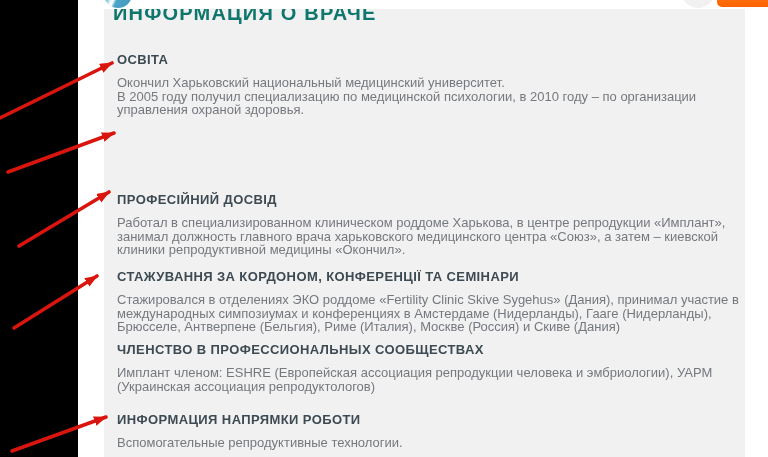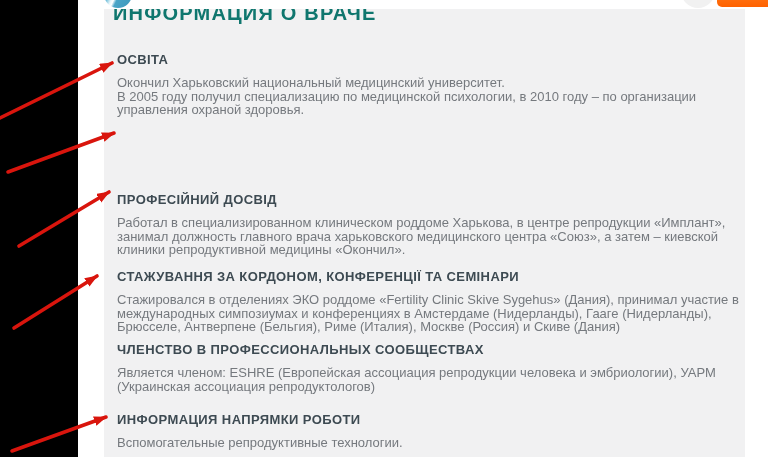--- a/index.html
+++ b/index.html
@@ -69,21 +69,21 @@
     <p>Работал в специализированном клиническом роддоме Харькова, в центре репродукции «Имплант», занимал должность главного врача харьковского медицинского центра «Союз», а затем – киевской клиники репродуктивной медицины «Окончил».</p>
   </section>
 
   <section class="section" id="section-internships-conferences">
     <h2>СТАЖУВАННЯ ЗА КОРДОНОМ, КОНФЕРЕНЦІЇ ТА СЕМІНАРИ</h2>
     <p>Стажировался в отделениях ЭКО роддоме «Fertility Clinic Skive Sygehus» (Дания), принимал участие в международных симпозиумах и конференциях в Амстердаме (Нидерланды), Гааге (Нидерланды), Брюсселе, Антверпене (Бельгия), Риме (Италия), Москве (Россия) и Скиве (Дания)</p>
   </section>
 
   <section class="section" id="section-memberships">
     <h2>ЧЛЕНСТВО В ПРОФЕССИОНАЛЬНЫХ СООБЩЕСТВАХ</h2>
-    <p>Является членом: ESHRE (Европейская ассоциация репродукции человека и эмбриологии), УАРМ (Украинская ассоциация репродуктологов)</p>
+    <p>Имплант членом: ESHRE (Европейская ассоциация репродукции человека и эмбриологии), УАРМ (Украинская ассоциация репродуктологов)</p>
   </section>
 
   <section class="section" id="section-priority-areas">
     <h2>ИНФОРМАЦИЯ НАПРЯМКИ РОБОТИ</h2>
     <p>Вспомогательные репродуктивные технологии.</p>
   </section>
 
   <div id="black-strip"></div>
 
   <div id="header-bar">

